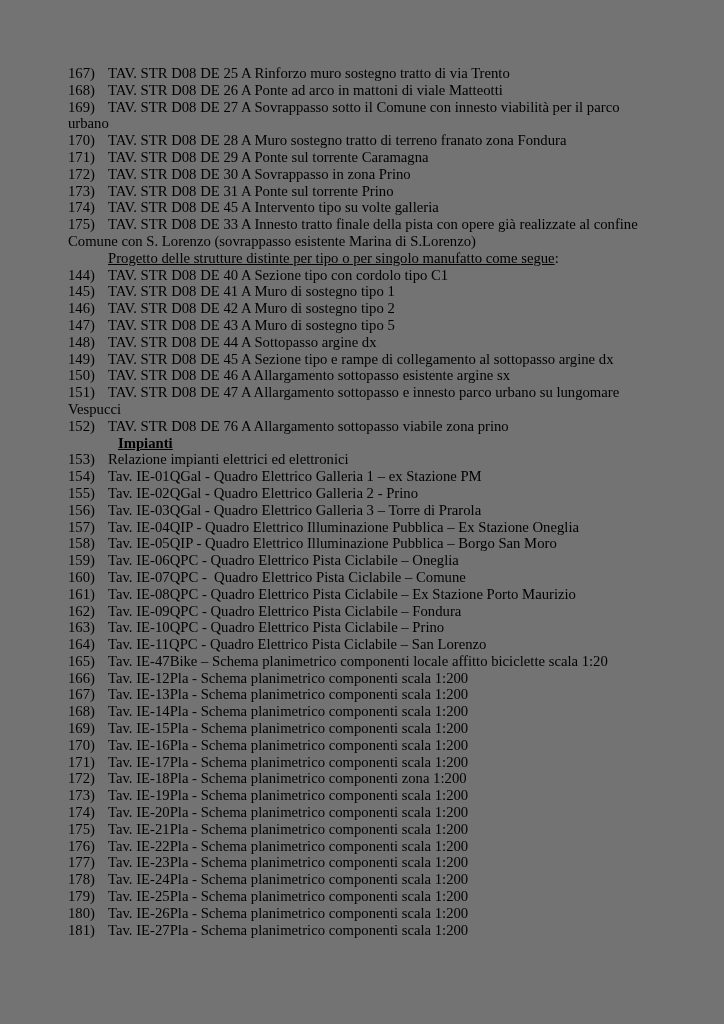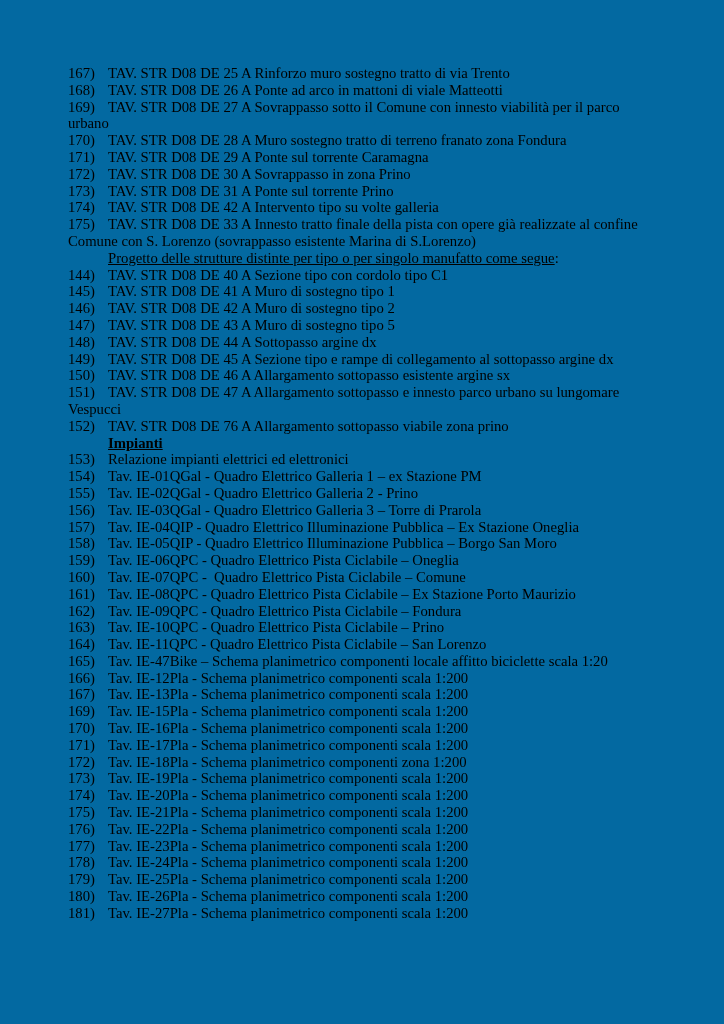--- a/index.html
+++ b/index.html
@@ -4,21 +4,21 @@
 <style>
   html, body {
     margin: 0;
     padding: 0;
     background: #ffffff;
   }
   .page {
     position: relative;
     width: 724px;
     height: 1024px;
-    background: #0369a1;
+    background: #737373;
     box-sizing: border-box;
     padding: 65px 68px 0 68px;
     font-family: "Liberation Serif", "DejaVu Serif", serif;
     font-size: 14.7px;
     line-height: 16.8px;
     color: #000000;
     overflow: hidden;
   }
   .doc-body { width: 588px; }
   p.row {
@@ -29,35 +29,35 @@
   p.row .num {
     display: inline-block;
     width: 40px;
     vertical-align: baseline;
   }
   p.row .txt {
     white-space: pre-wrap;
   }
   p.row.head { padding-left: 40px; }
   .u { text-decoration: underline; text-align: center; }
-  .b { font-weight: bold; }
+  .b { font-weight: bold; margin-left: 10px; }
 </style>
 </head>
 <body>
 
 <div class="page">
   <div class="doc-body">
       <p class="row"><span class="num">167)</span><span class="txt">TAV. STR D08 DE 25 A Rinforzo muro sostegno tratto di via Trento</span></p>
       <p class="row"><span class="num">168)</span><span class="txt">TAV. STR D08 DE 26 A Ponte ad arco in mattoni di viale Matteotti</span></p>
       <p class="row"><span class="num">169)</span><span class="txt">TAV. STR D08 DE 27 A Sovrappasso sotto il Comune con innesto viabilità per il parco urbano</span></p>
       <p class="row"><span class="num">170)</span><span class="txt">TAV. STR D08 DE 28 A Muro sostegno tratto di terreno franato zona Fondura</span></p>
       <p class="row"><span class="num">171)</span><span class="txt">TAV. STR D08 DE 29 A Ponte sul torrente Caramagna</span></p>
       <p class="row"><span class="num">172)</span><span class="txt">TAV. STR D08 DE 30 A Sovrappasso in zona Prino</span></p>
       <p class="row"><span class="num">173)</span><span class="txt">TAV. STR D08 DE 31 A Ponte sul torrente Prino</span></p>
-      <p class="row"><span class="num">174)</span><span class="txt">TAV. STR D08 DE 42 A Intervento tipo su volte galleria</span></p>
+      <p class="row"><span class="num">174)</span><span class="txt">TAV. STR D08 DE 45 A Intervento tipo su volte galleria</span></p>
       <p class="row"><span class="num">175)</span><span class="txt">TAV. STR D08 DE 33 A Innesto tratto finale della pista con opere già realizzate al confine Comune con S. Lorenzo (sovrappasso esistente Marina di S.Lorenzo)</span></p>
       <p class="row head"><span class="u">Progetto delle strutture distinte per tipo o per singolo manufatto come segue</span><span>:</span></p>
       <p class="row"><span class="num">144)</span><span class="txt">TAV. STR D08 DE 40 A Sezione tipo con cordolo tipo C1</span></p>
       <p class="row"><span class="num">145)</span><span class="txt">TAV. STR D08 DE 41 A Muro di sostegno tipo 1</span></p>
       <p class="row"><span class="num">146)</span><span class="txt">TAV. STR D08 DE 42 A Muro di sostegno tipo 2</span></p>
       <p class="row"><span class="num">147)</span><span class="txt">TAV. STR D08 DE 43 A Muro di sostegno tipo 5</span></p>
       <p class="row"><span class="num">148)</span><span class="txt">TAV. STR D08 DE 44 A Sottopasso argine dx</span></p>
       <p class="row"><span class="num">149)</span><span class="txt">TAV. STR D08 DE 45 A Sezione tipo e rampe di collegamento al sottopasso argine dx</span></p>
       <p class="row"><span class="num">150)</span><span class="txt">TAV. STR D08 DE 46 A Allargamento sottopasso esistente argine sx</span></p>
       <p class="row"><span class="num">151)</span><span class="txt">TAV. STR D08 DE 47 A Allargamento sottopasso e innesto parco urbano su lungomare Vespucci</span></p>
@@ -71,20 +71,21 @@
       <p class="row"><span class="num">158)</span><span class="txt">Tav. IE-05QIP - Quadro Elettrico Illuminazione Pubblica – Borgo San Moro</span></p>
       <p class="row"><span class="num">159)</span><span class="txt">Tav. IE-06QPC - Quadro Elettrico Pista Ciclabile – Oneglia</span></p>
       <p class="row"><span class="num">160)</span><span class="txt">Tav. IE-07QPC -  Quadro Elettrico Pista Ciclabile – Comune</span></p>
       <p class="row"><span class="num">161)</span><span class="txt">Tav. IE-08QPC - Quadro Elettrico Pista Ciclabile – Ex Stazione Porto Maurizio</span></p>
       <p class="row"><span class="num">162)</span><span class="txt">Tav. IE-09QPC - Quadro Elettrico Pista Ciclabile – Fondura</span></p>
       <p class="row"><span class="num">163)</span><span class="txt">Tav. IE-10QPC - Quadro Elettrico Pista Ciclabile – Prino</span></p>
       <p class="row"><span class="num">164)</span><span class="txt">Tav. IE-11QPC - Quadro Elettrico Pista Ciclabile – San Lorenzo</span></p>
       <p class="row"><span class="num">165)</span><span class="txt">Tav. IE-47Bike – Schema planimetrico componenti locale affitto biciclette scala 1:20</span></p>
       <p class="row"><span class="num">166)</span><span class="txt">Tav. IE-12Pla - Schema planimetrico componenti scala 1:200</span></p>
       <p class="row"><span class="num">167)</span><span class="txt">Tav. IE-13Pla - Schema planimetrico componenti scala 1:200</span></p>
+      <p class="row"><span class="num">168)</span><span class="txt">Tav. IE-14Pla - Schema planimetrico componenti scala 1:200</span></p>
       <p class="row"><span class="num">169)</span><span class="txt">Tav. IE-15Pla - Schema planimetrico componenti scala 1:200</span></p>
       <p class="row"><span class="num">170)</span><span class="txt">Tav. IE-16Pla - Schema planimetrico componenti scala 1:200</span></p>
       <p class="row"><span class="num">171)</span><span class="txt">Tav. IE-17Pla - Schema planimetrico componenti scala 1:200</span></p>
       <p class="row"><span class="num">172)</span><span class="txt">Tav. IE-18Pla - Schema planimetrico componenti zona 1:200</span></p>
       <p class="row"><span class="num">173)</span><span class="txt">Tav. IE-19Pla - Schema planimetrico componenti scala 1:200</span></p>
       <p class="row"><span class="num">174)</span><span class="txt">Tav. IE-20Pla - Schema planimetrico componenti scala 1:200</span></p>
       <p class="row"><span class="num">175)</span><span class="txt">Tav. IE-21Pla - Schema planimetrico componenti scala 1:200</span></p>
       <p class="row"><span class="num">176)</span><span class="txt">Tav. IE-22Pla - Schema planimetrico componenti scala 1:200</span></p>
       <p class="row"><span class="num">177)</span><span class="txt">Tav. IE-23Pla - Schema planimetrico componenti scala 1:200</span></p>
       <p class="row"><span class="num">178)</span><span class="txt">Tav. IE-24Pla - Schema planimetrico componenti scala 1:200</span></p>

